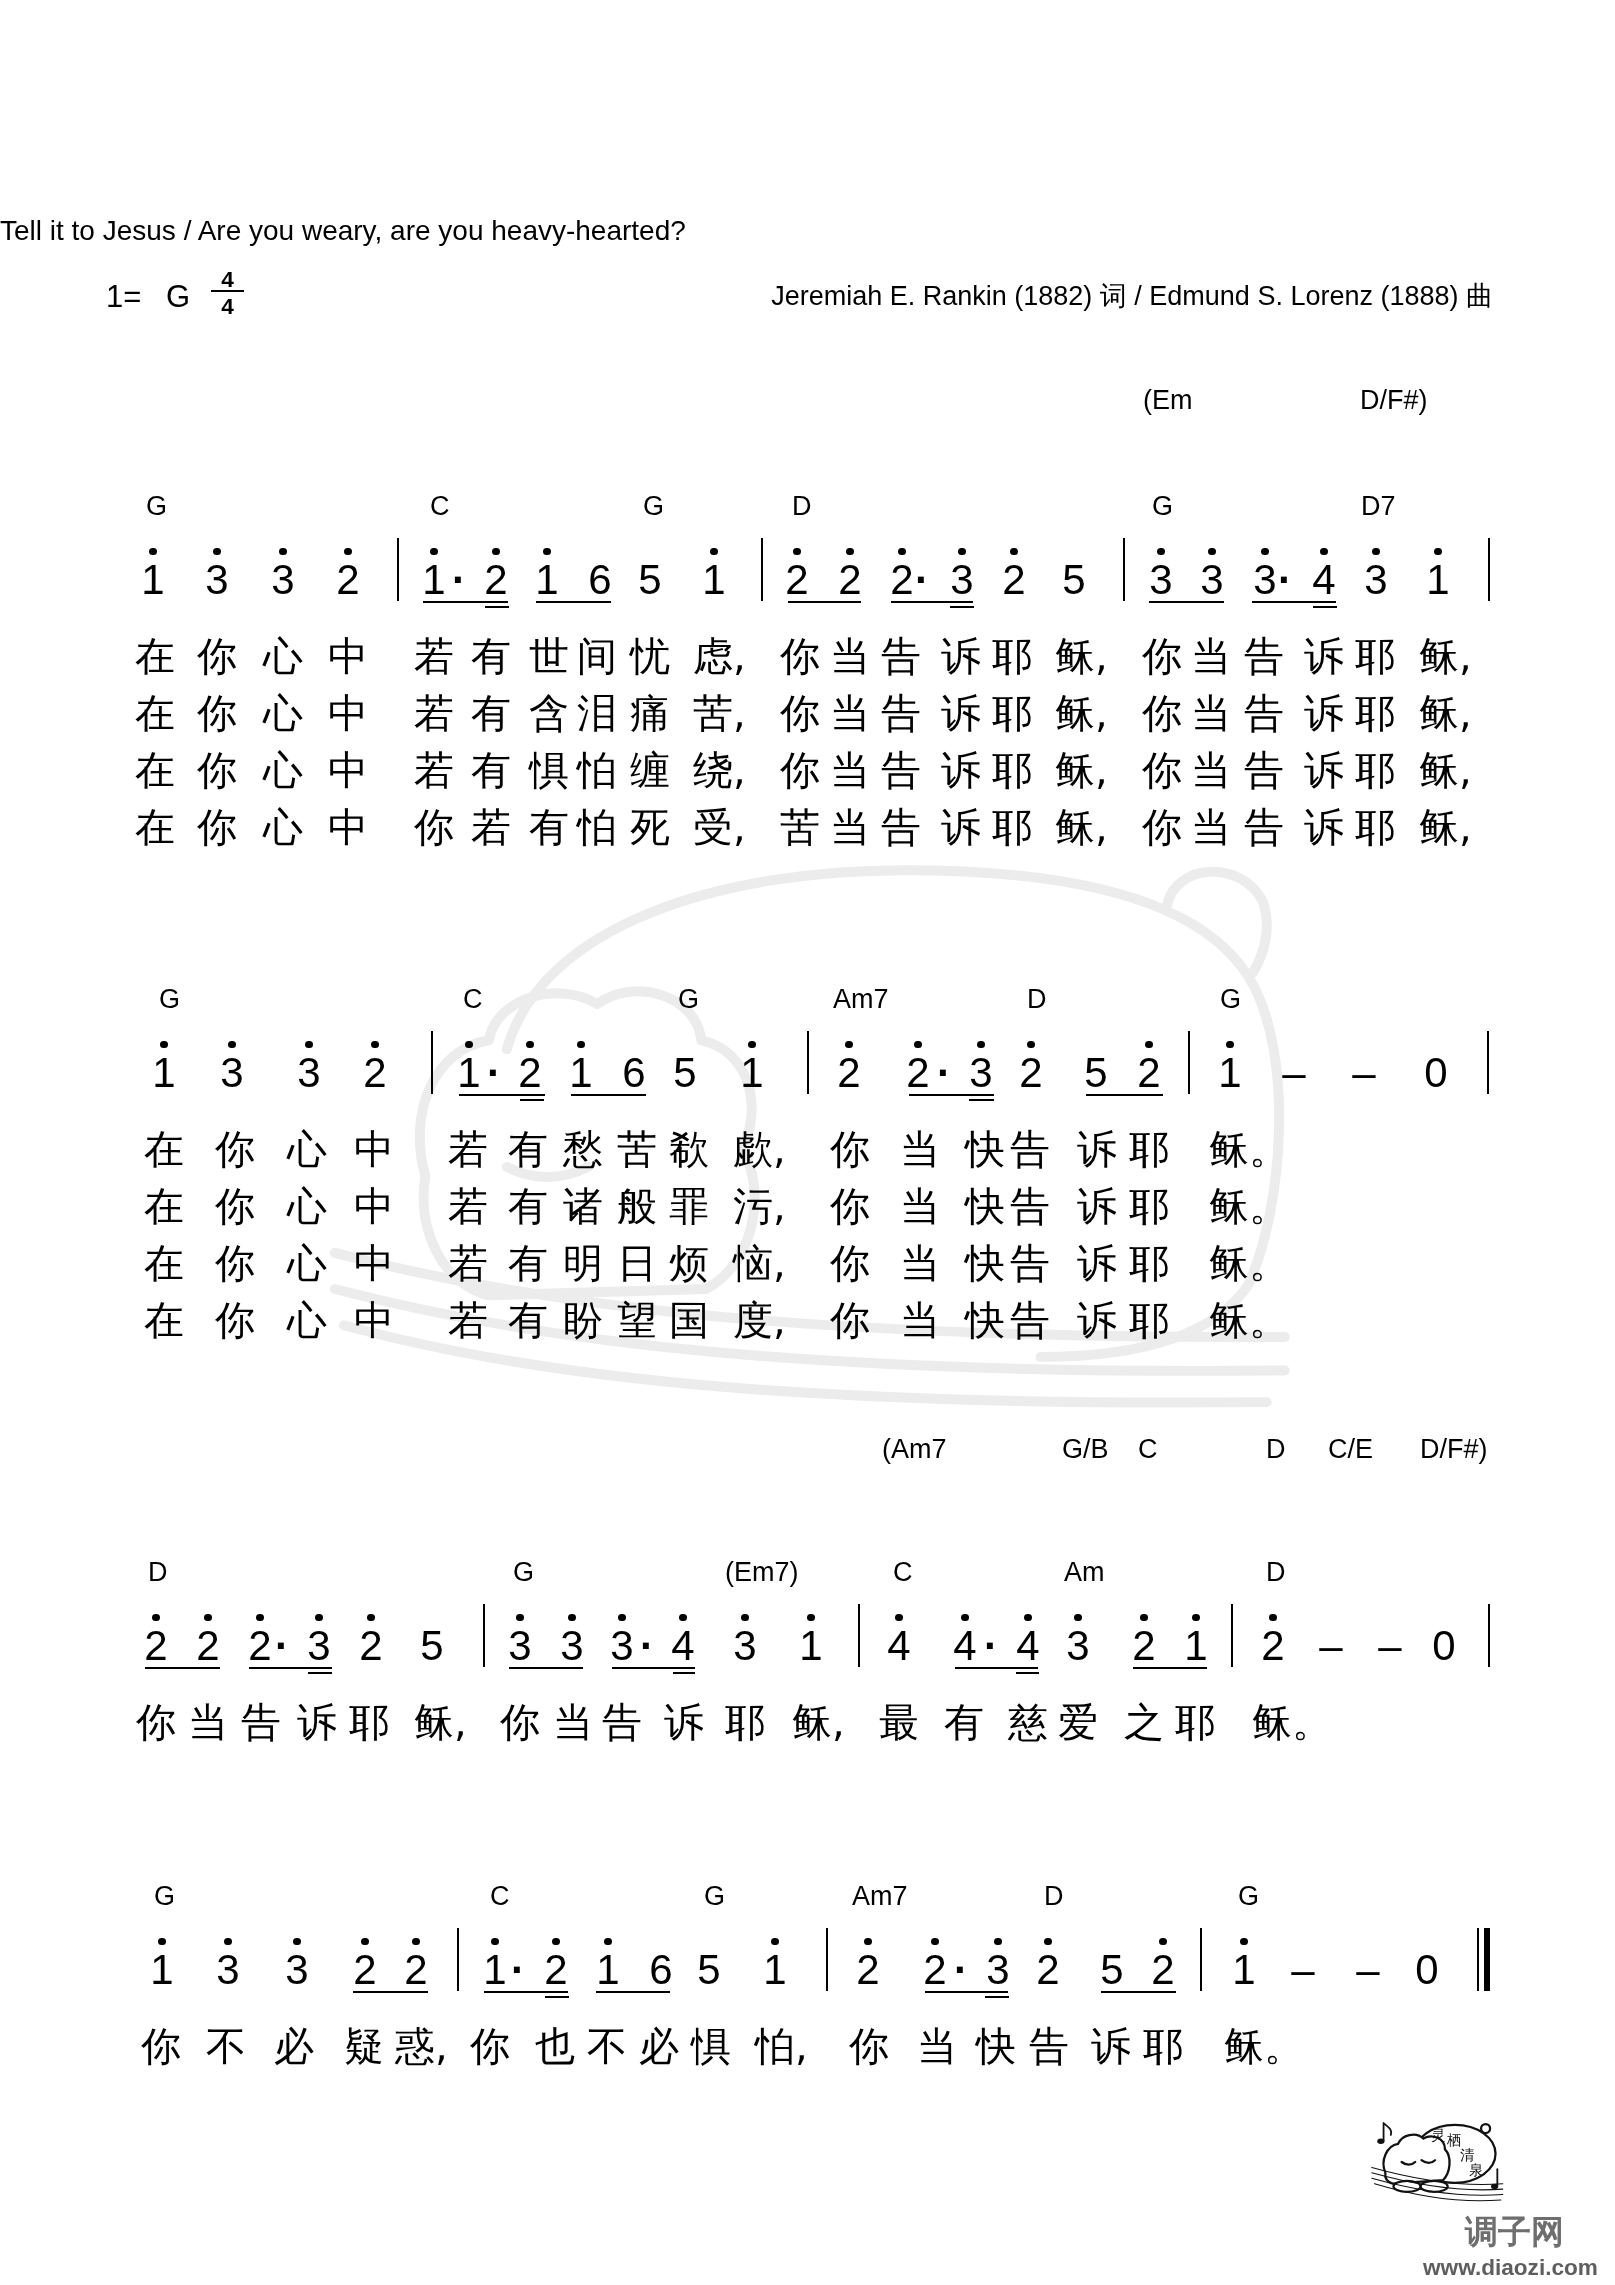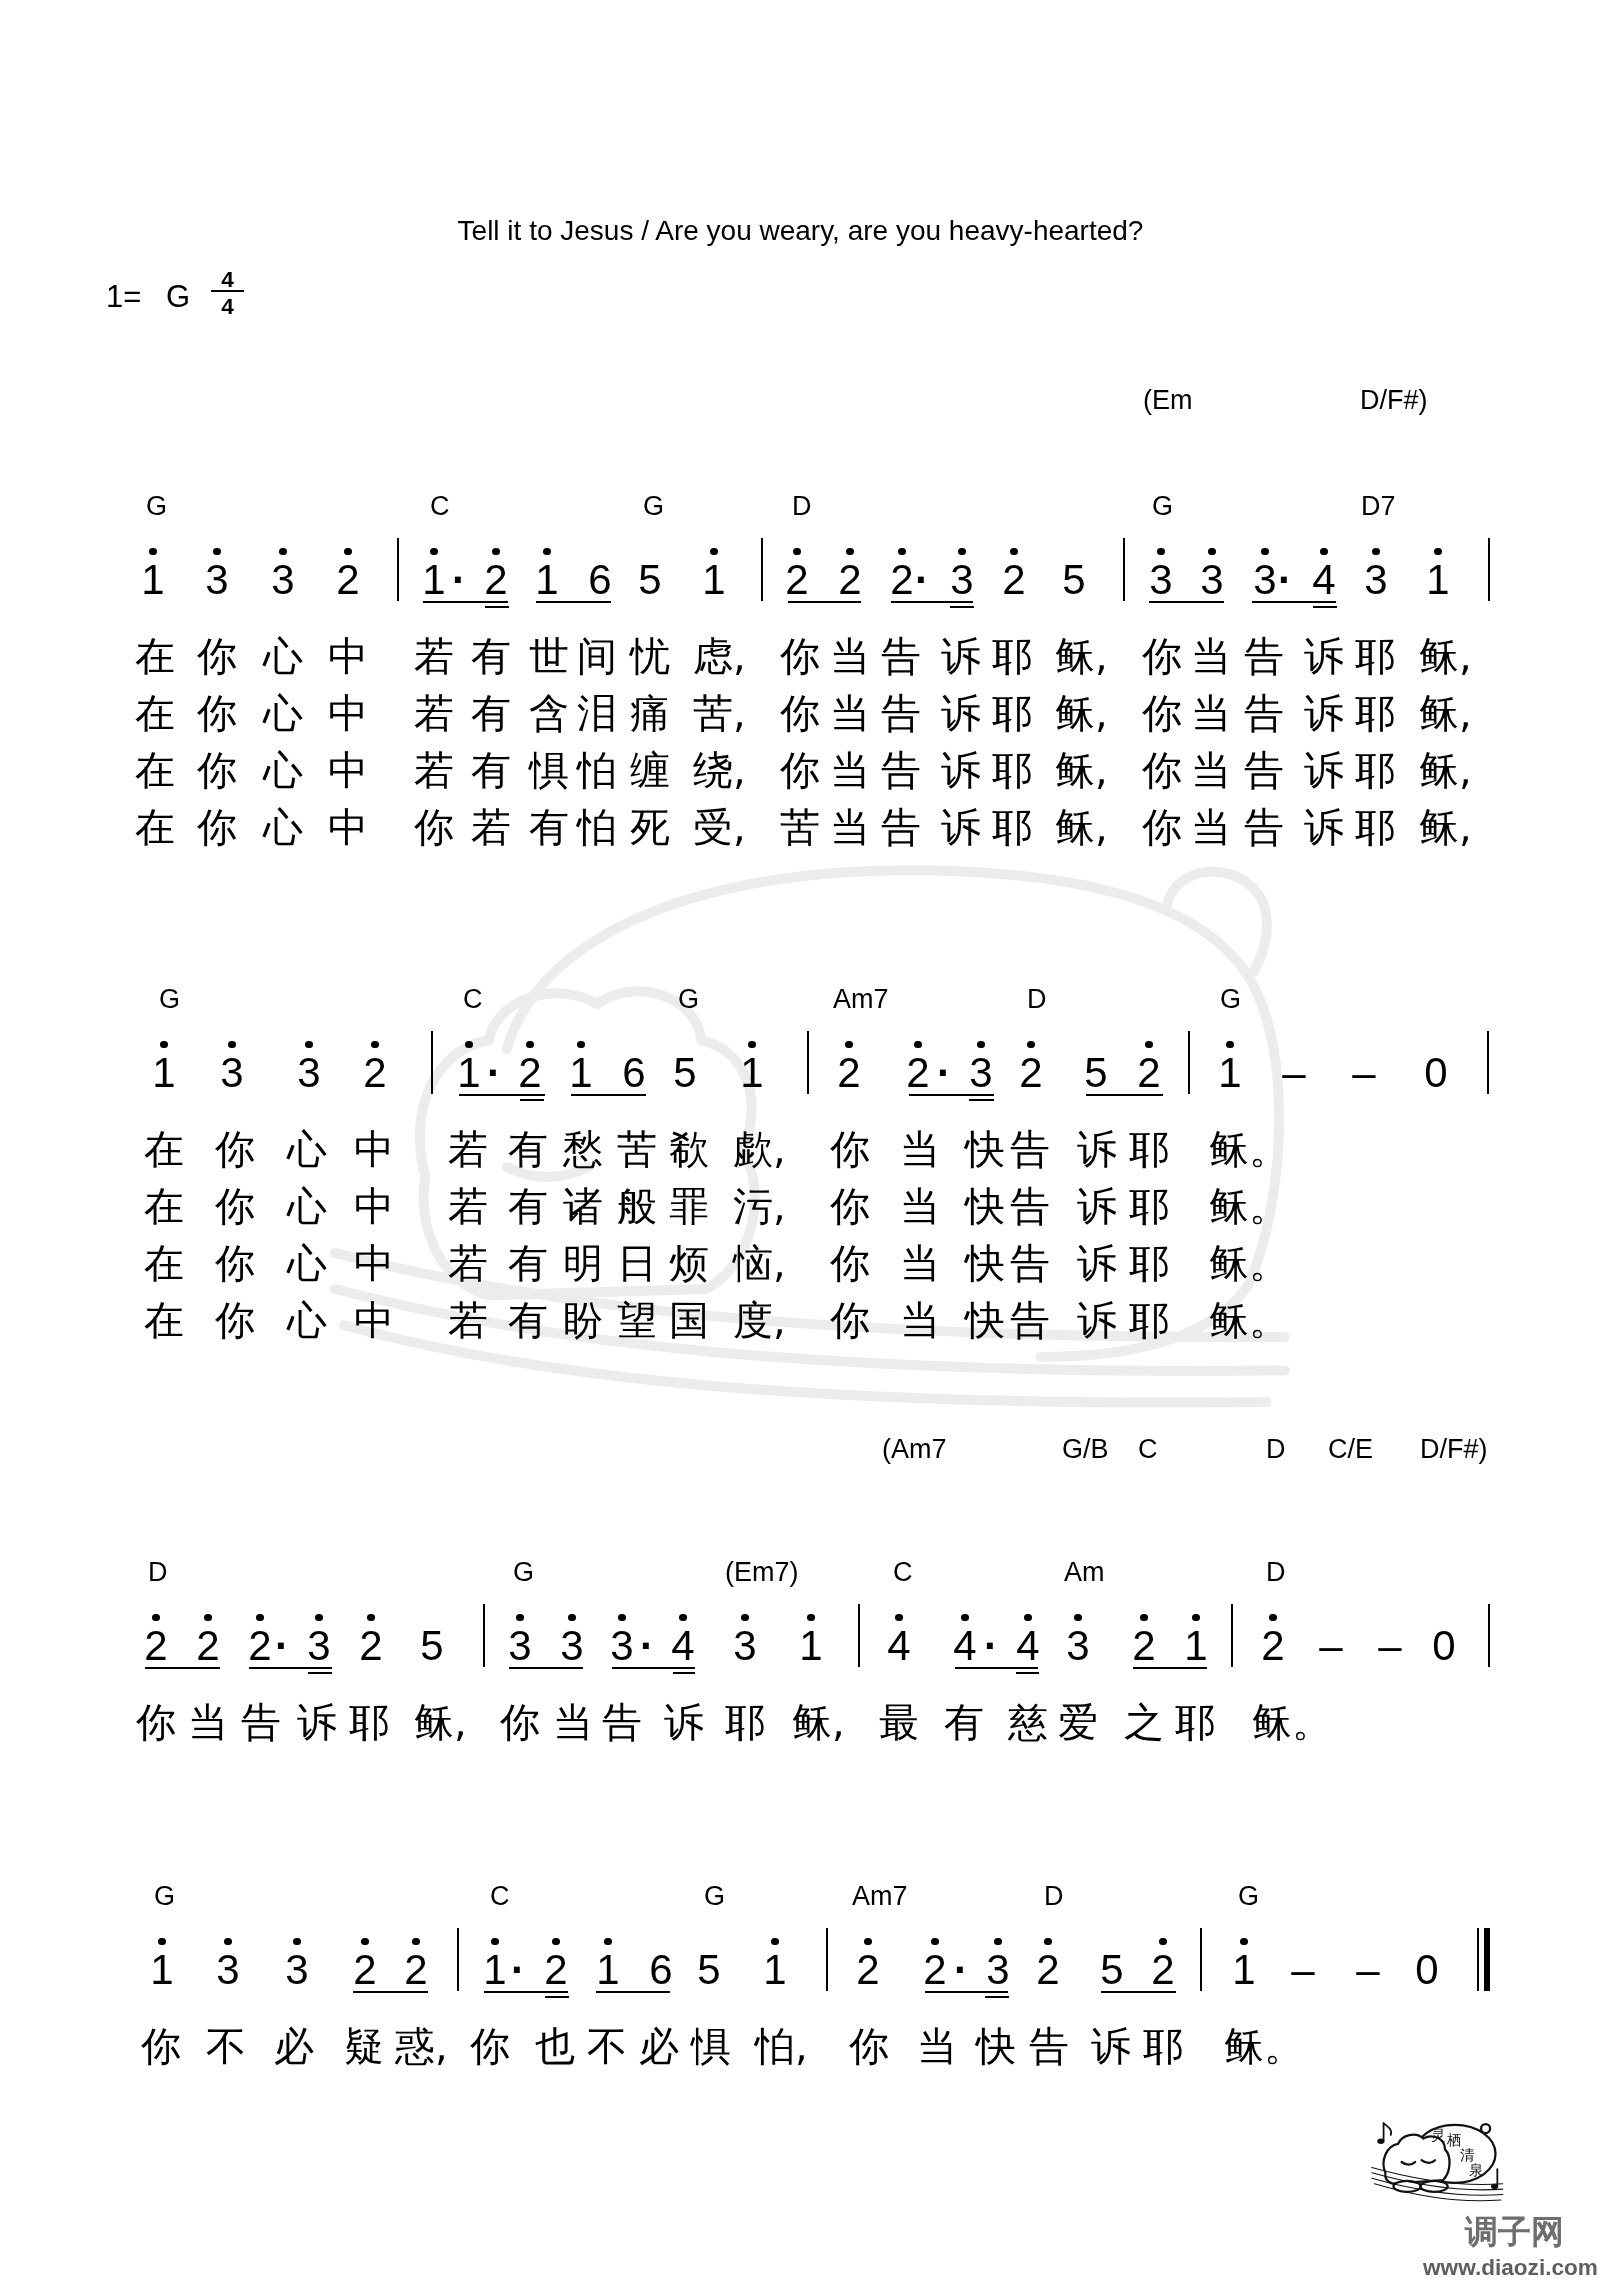--- a/index.html
+++ b/index.html
@@ -1,20 +1,20 @@
 <!DOCTYPE html>
 <html style="font-size:14.5px"><head>
 <meta charset="utf-8">
 <style>
   html,body{margin:0;padding:0;background:#fff;}
   #page{position:relative;width:1616px;height:2285px;background:#fff;overflow:hidden;color:#000;font-family:"Liberation Sans",sans-serif;}
   .wm{position:absolute;left:0;top:0;}
   .t{position:absolute;white-space:nowrap;}
   .title{left:0;width:1596px;text-align:center;top:132px;font-size:62px;line-height:65px;font-weight:bold;font-family:"DejaVu Sans",sans-serif;}
-  .subtitle{left:0;width:1601px;text-align:center;top:216px;font-size:28px;line-height:29px;}
+  .subtitle{left:0;width:1601px;top:216px;font-size:28px;line-height:29px;}
   .keylabel{left:106px;top:281px;font-size:31px;line-height:31px;}
   .keyname{left:166px;top:281px;font-size:31px;line-height:31px;}
   .ts{left:211px;width:33px;text-align:center;font-size:22.6px;line-height:22.6px;font-weight:bold;}
   .tsbar{position:absolute;left:211px;top:290px;width:33px;height:1.8px;background:#000;}
   .credits{right:123px;top:282px;font-size:27px;line-height:29px;}
   .sys{position:absolute;left:0;width:1616px;height:0.9px;}
   .layer{position:absolute;left:0;top:0;}
   .ch{position:absolute;top:-71px;font-size:27px;line-height:27px;white-space:nowrap;}
   .n{position:absolute;top:-5.4px;width:27px;margin-left:-13.6px;text-align:center;font-size:42px;line-height:42px;}
   .n[data-oct="1"]::before{content:"";position:absolute;left:50%;top:-11px;width:7.2px;height:7.2px;margin-left:-3.6px;border-radius:50%;background:#000;}
@@ -46,20 +46,21 @@
       <path d="M380,1465 C600,1525 900,1555 1400,1550"></path>
     </g>
   </svg>
 
   <div class="t subtitle">Tell it to Jesus / Are you weary, are you heavy-hearted?</div>
   <div class="t keylabel">1=</div>
   <div class="t keyname">G</div>
   <div class="t ts" style="top:269px">4</div>
   <i class="tsbar"></i>
   <div class="t ts" style="top:296px">4</div>
+  <div class="t credits">Jeremiah E. Rankin (1882) 词 / Edmund S. Lorenz (1888) 曲</div>
 
   <div class="sys" style="top:564px">
     <div class="layer">
       <span class="ch" style="left:1143px;top:-177px">(Em</span>
       <span class="ch" style="left:1360px;top:-177px">D/F#)</span>
     </div>
     <div class="layer">
       <span class="ch" style="left:146px">G</span>
       <span class="ch" style="left:430px">C</span>
       <span class="ch" style="left:643px">G</span>

